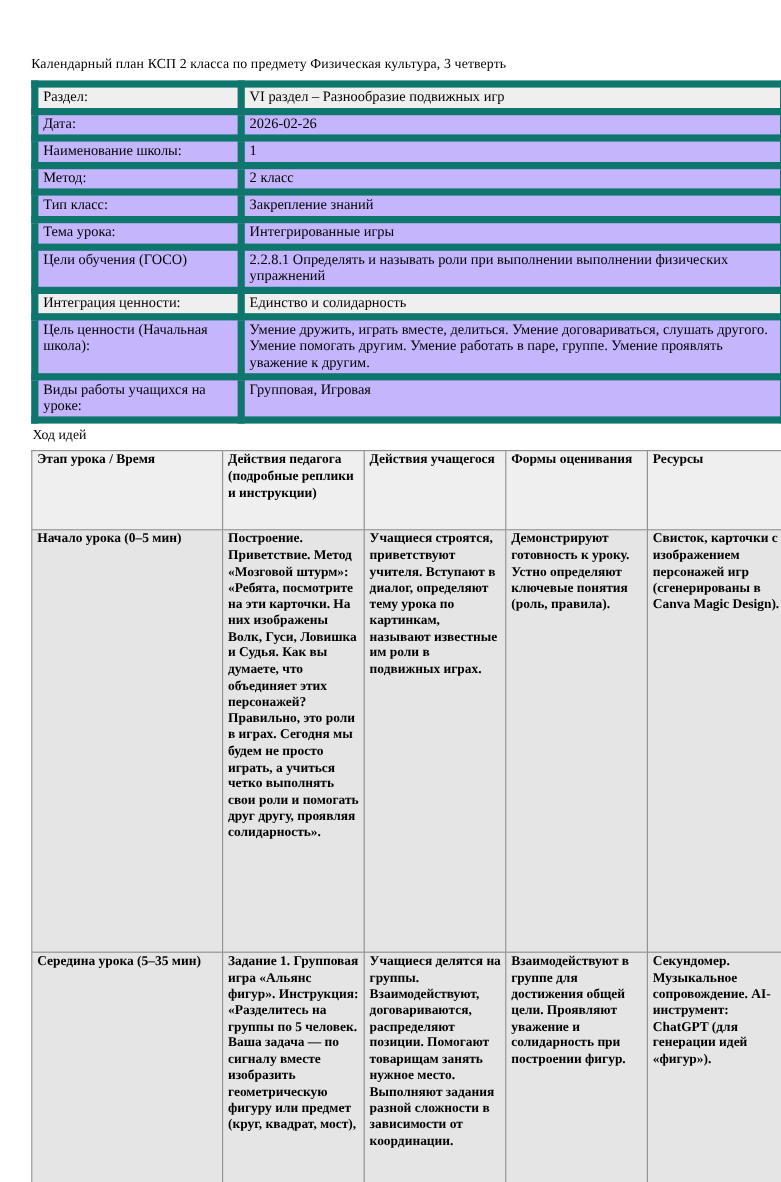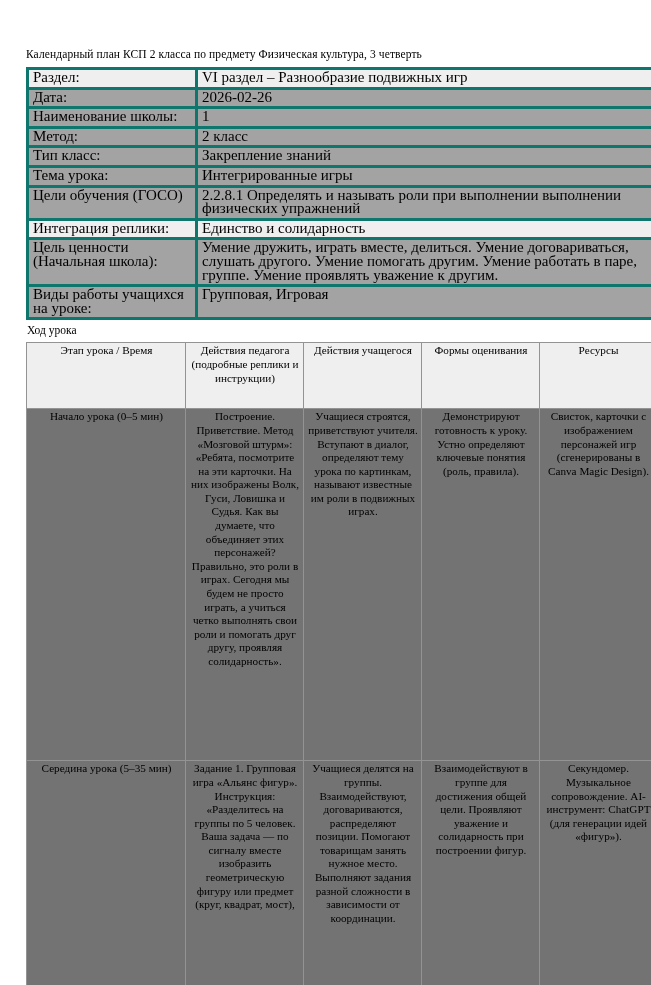--- a/index.html
+++ b/index.html
@@ -30,56 +30,56 @@
     letter-spacing: 0.1px;
     white-space: nowrap;
   }
   table {
     border-collapse: collapse;
     table-layout: fixed;
     width: 630px;
     margin: 0;
   }
   table.info-table td {
-    border: 3px solid #0f766e;
-    font-size: 15px;
+    border: 6px solid #0f766e;
+    font-size: 12px;
     line-height: 13.6px;
     padding: 1px 3px 2px 4px;
     vertical-align: top;
     word-wrap: break-word;
   }
   table.info-table td.label { width: 159px; }
   table.info-table tr.shaded td { background: #efefef; }
-  table.info-table tr.plain td { background: #a3a3a3; }
+  table.info-table tr.plain td { background: #c4b5fd; }
 
   .section-label {
     font-size: 11.5px;
     line-height: 15px;
     margin: 3px 0 4px 1px;
   }
 
   table.flow-table td,
   table.flow-table th {
     border: 1px solid #939393;
     font-size: 11.2px;
     line-height: 13.6px;
     padding: 1px 3px 2px 4px;
     vertical-align: top;
-    text-align: center;
-    font-weight: normal;
+    text-align: left;
+    font-weight: bold;
     word-wrap: break-word;
     overflow-wrap: break-word;
     hyphens: none;
   }
   table.flow-table thead th {
     background: #efefef;
     height: 62px;
   }
   table.flow-table tbody td {
-    background: #737373;
+    background: #e5e5e5;
   }
   col.c1 { width: 159px; }
   col.c2 { width: 118px; }
   col.c3 { width: 118px; }
   col.c4 { width: 118px; }
   col.c5 { width: 117px; }
 
   .row-begin td { height: 348px; }
   .row-middle td { height: 232px; }
 </style>
@@ -114,35 +114,35 @@
       </tr>
       <tr class="plain">
         <td class="label">Тема урока:</td>
         <td>Интегрированные игры</td>
       </tr>
       <tr class="plain">
         <td class="label">Цели обучения (ГОСО)</td>
         <td>2.2.8.1 Определять и называть роли при выполнении выполнении физических упражнений</td>
       </tr>
       <tr class="shaded">
-        <td class="label">Интеграция реплики:</td>
+        <td class="label">Интеграция ценности:</td>
         <td>Единство и солидарность</td>
       </tr>
       <tr class="plain">
         <td class="label">Цель ценности (Начальная школа):</td>
         <td>Умение дружить, играть вместе, делиться. Умение договариваться, слушать другого. Умение помогать другим. Умение работать в паре, группе. Умение проявлять уважение к другим.</td>
       </tr>
       <tr class="plain">
         <td class="label">Виды работы учащихся на уроке:</td>
         <td>Групповая, Игровая</td>
       </tr>
     </tbody>
   </table>
 
-  <div class="section-label">Ход урока</div>
+  <div class="section-label">Ход идей</div>
 
   <table class="flow-table">
     <colgroup>
       <col class="c1">
         <col class="c2">
         <col class="c3">
         <col class="c4">
         <col class="c5">
     </colgroup>
     <thead>

